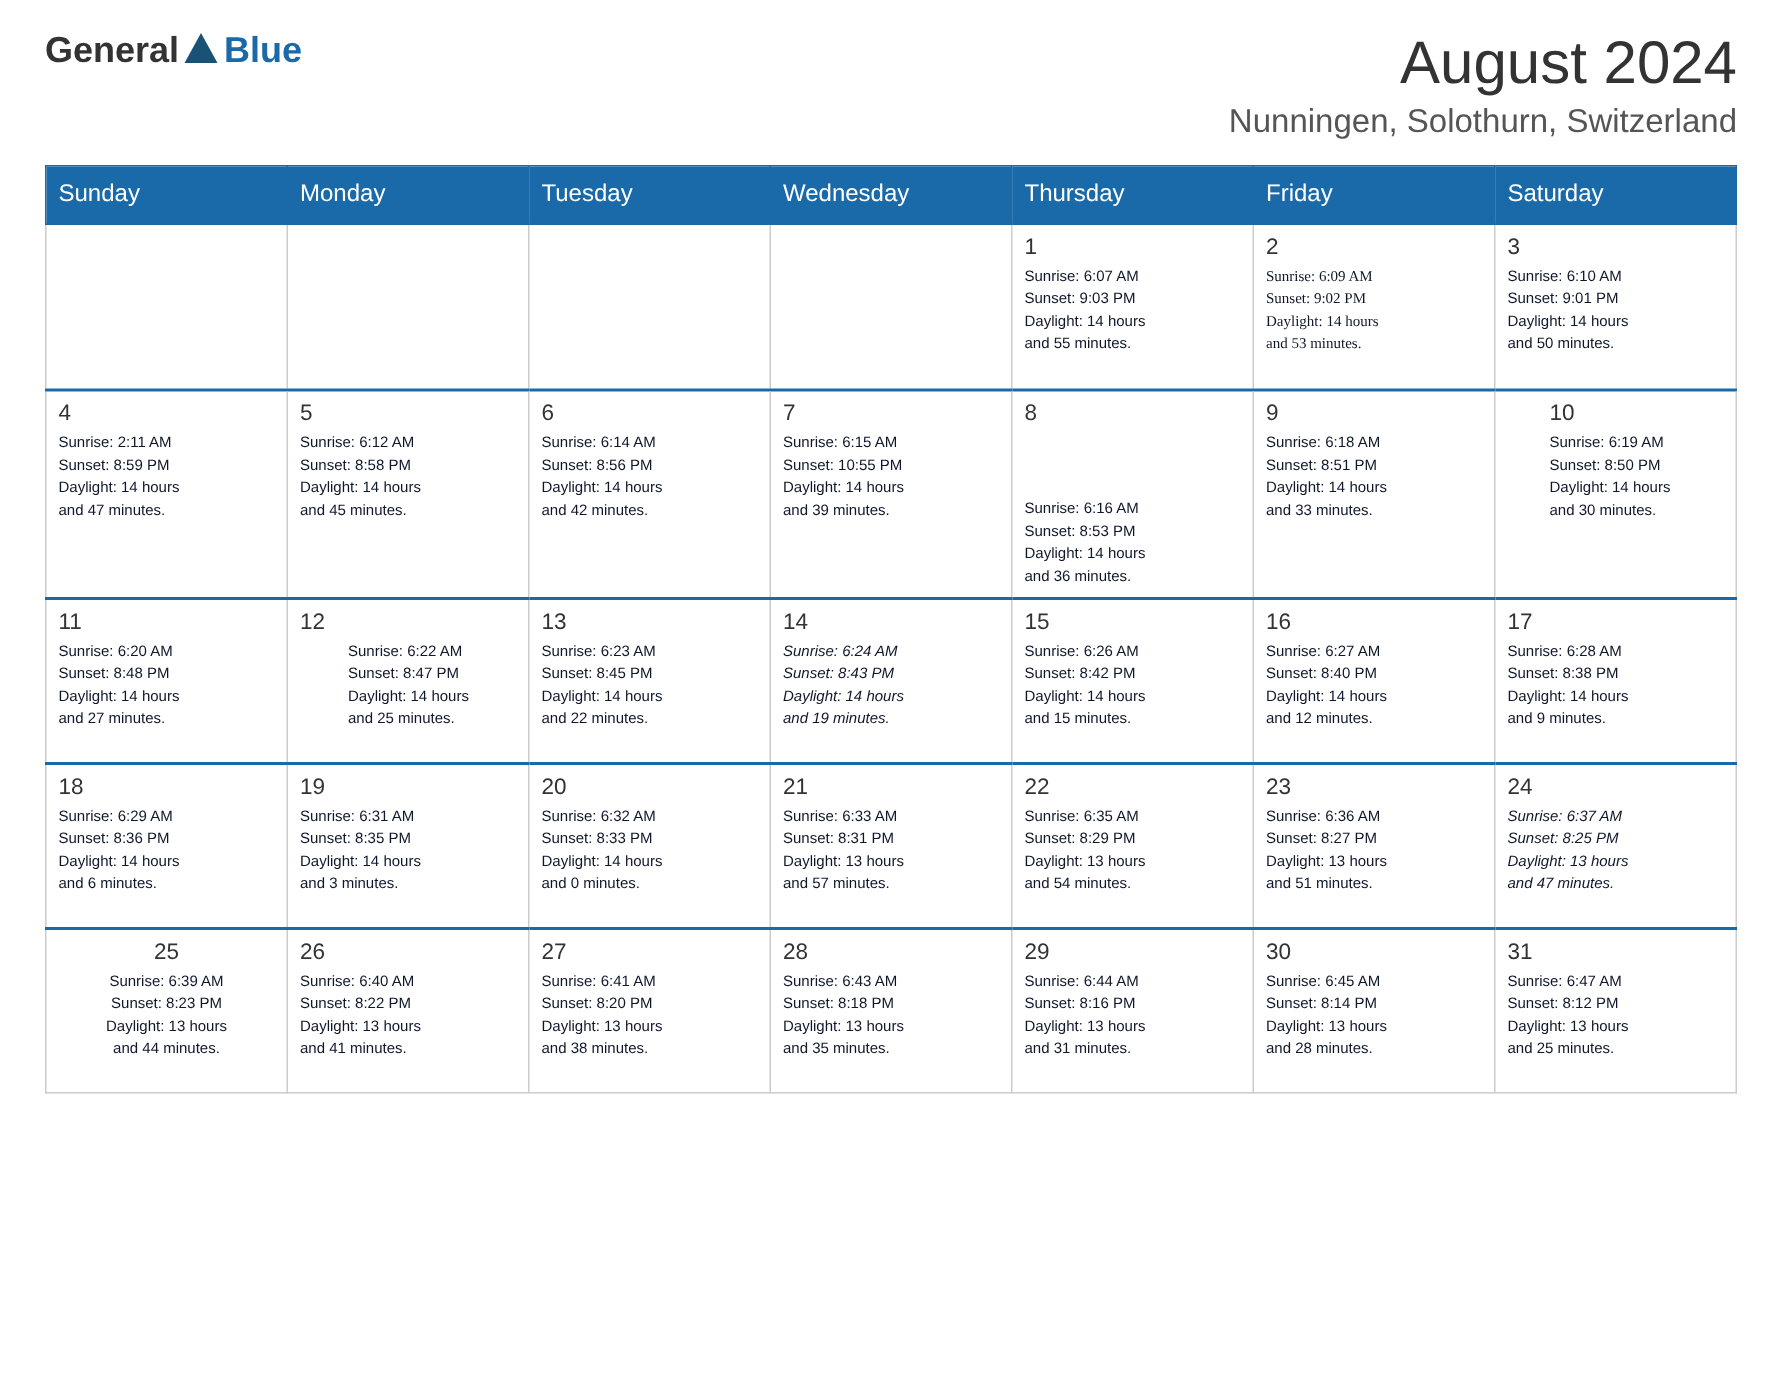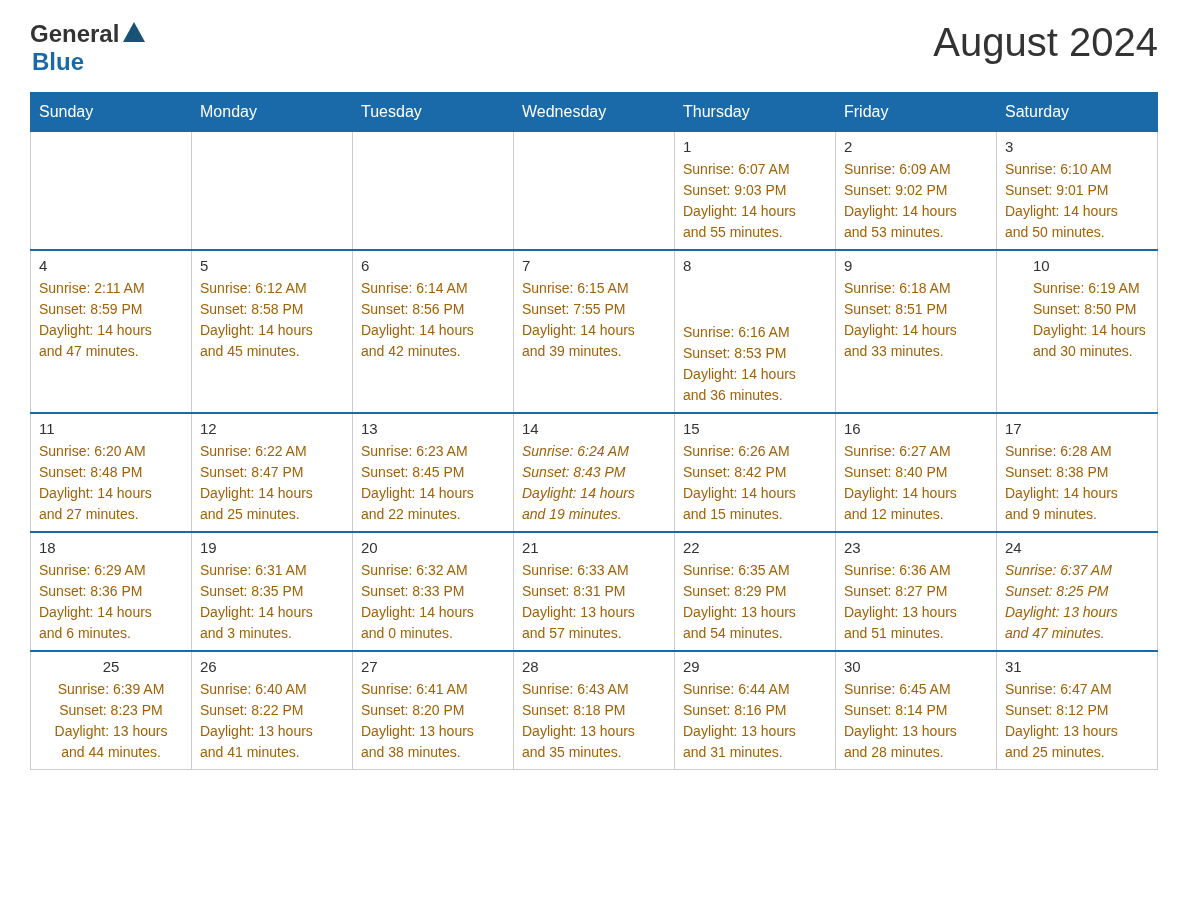--- a/index.html
+++ b/index.html
@@ -11,21 +11,21 @@
       padding: 20px 30px;
     }
     .header {
       display: flex;
       justify-content: space-between;
       align-items: flex-start;
       margin-bottom: 16px;
     }
     .logo-wrapper {
       display: flex;
-      flex-direction: column;
+      flex-direction: row;
     }
     .logo-line1 {
       display: flex;
       align-items: center;
     }
     .title-block {
       text-align: right;
     }
     .month-title {
       font-size: 40px;
@@ -62,23 +62,23 @@
       color: #333;
     }
     .day-number {
       font-size: 15px;
       font-weight: normal;
       color: #333;
       display: block;
       margin-bottom: 4px;
     }
     .day-info {
-      font-size: 14px;
+      font-size: 10px;
       line-height: 1.5;
-      color: #a16207;
+      color: #0f172a;
     }
     .empty-cell {
       background: #fff;
     }
     .row-divider td {
       border-top: 2px solid #1a6aaa;
     }
   </style>
 </head>
 <body>
@@ -90,20 +90,21 @@
       <svg width="26" height="26" viewBox="0 0 26 26" style="margin-left:2px;margin-top:-2px;">
         <polygon points="13,2 24,22 2,22" fill="#1a5276"></polygon>
       </svg>
     </div>
     <div>
       <span style="font-size:24px;font-weight:bold;color:#1a6aaa;font-family:Arial,sans-serif;margin-left:2px;">Blue</span>
     </div>
   </div>
   <div class="title-block">
     <div class="month-title">August 2024</div>
+    <div class="location-title">Nunningen, Solothurn, Switzerland</div>
   </div>
 </div>
 
 <table class="calendar">
   <thead>
     <tr>
       <th>Sunday</th>
       <th>Monday</th>
       <th>Tuesday</th>
       <th>Wednesday</th>
@@ -120,21 +121,21 @@
         <td class="empty-cell" style="height: 110px;"></td>
         <td style="height: 110px;">
           <span class="day-number">1</span>
           <div class="day-info" style="white-space: pre-line;">Sunrise: 6:07 AM
 Sunset: 9:03 PM
 Daylight: 14 hours
 and 55 minutes.</div>
         </td>
         <td style="height: 110px;">
           <span class="day-number">2</span>
-          <div class="day-info" style="white-space: pre-line;">Sunrise: 6:09 AM
+          <div class="day-info" style="white-space: pre-line; font-family: Liberation Serif, serif;">Sunrise: 6:09 AM
 Sunset: 9:02 PM
 Daylight: 14 hours
 and 53 minutes.</div>
         </td>
         <td style="height: 110px;">
           <span class="day-number">3</span>
           <div class="day-info" style="white-space: pre-line;">Sunrise: 6:10 AM
 Sunset: 9:01 PM
 Daylight: 14 hours
 and 50 minutes.</div>
@@ -158,21 +159,21 @@
         <td style="height: 110px;">
           <span class="day-number">6</span>
           <div class="day-info" style="white-space: pre-line;">Sunrise: 6:14 AM
 Sunset: 8:56 PM
 Daylight: 14 hours
 and 42 minutes.</div>
         </td>
         <td style="height: 110px;">
           <span class="day-number">7</span>
           <div class="day-info" style="white-space: pre-line;">Sunrise: 6:15 AM
-Sunset: 7:55 PM
+Sunset: 10:55 PM
 Daylight: 14 hours
 and 39 minutes.</div>
         </td>
         <td style="height: 110px;">
           <span class="day-number">8</span>
           <div class="day-info" style="white-space: pre-line; margin-top: 48px;">Sunrise: 6:16 AM
 Sunset: 8:53 PM
 Daylight: 14 hours
 and 36 minutes.</div>
         </td>
@@ -194,21 +195,21 @@
       <tr class="row-divider">
         <td style="height: 110px;">
           <span class="day-number">11</span>
           <div class="day-info" style="white-space: pre-line;">Sunrise: 6:20 AM
 Sunset: 8:48 PM
 Daylight: 14 hours
 and 27 minutes.</div>
         </td>
         <td style="height: 110px;">
           <span class="day-number">12</span>
-          <div class="day-info" style="white-space: pre-line;">Sunrise: 6:22 AM
+          <div class="day-info" style="white-space: pre-line; margin-left: 32px;">Sunrise: 6:22 AM
 Sunset: 8:47 PM
 Daylight: 14 hours
 and 25 minutes.</div>
         </td>
         <td style="height: 110px;">
           <span class="day-number">13</span>
           <div class="day-info" style="white-space: pre-line;">Sunrise: 6:23 AM
 Sunset: 8:45 PM
 Daylight: 14 hours
 and 22 minutes.</div>

